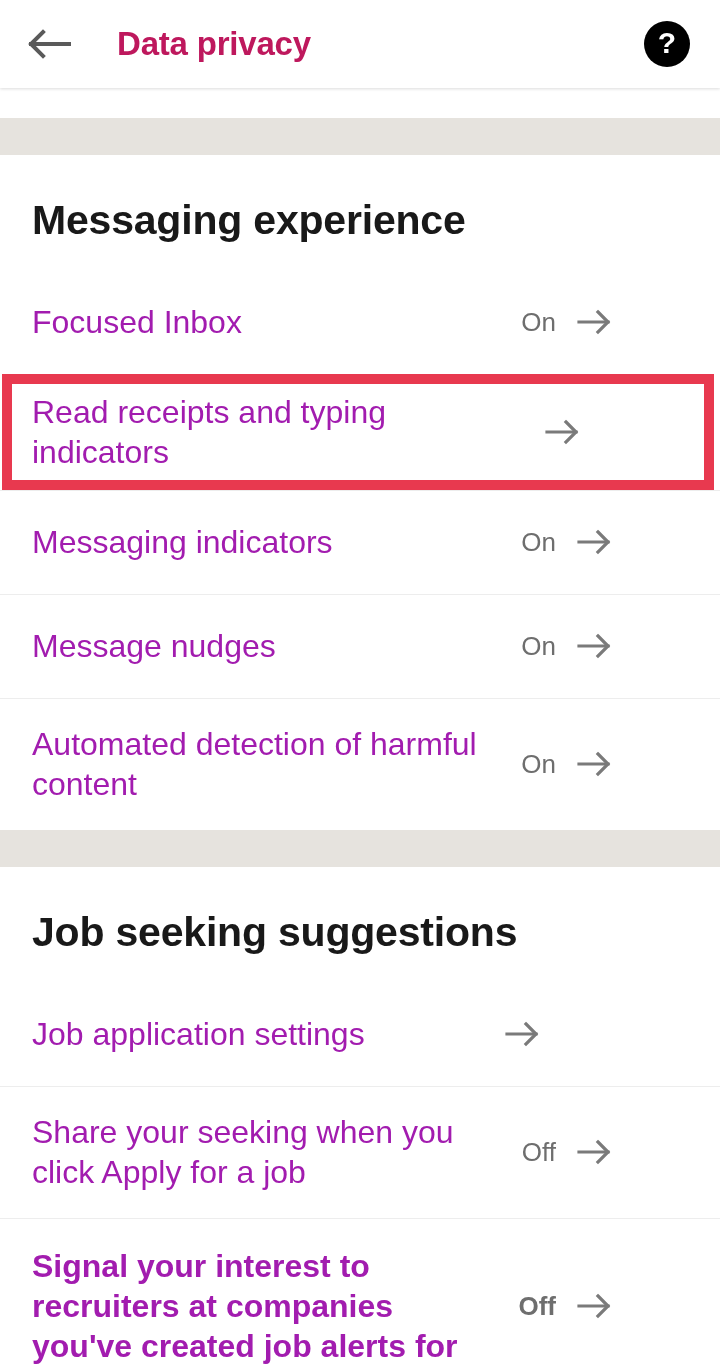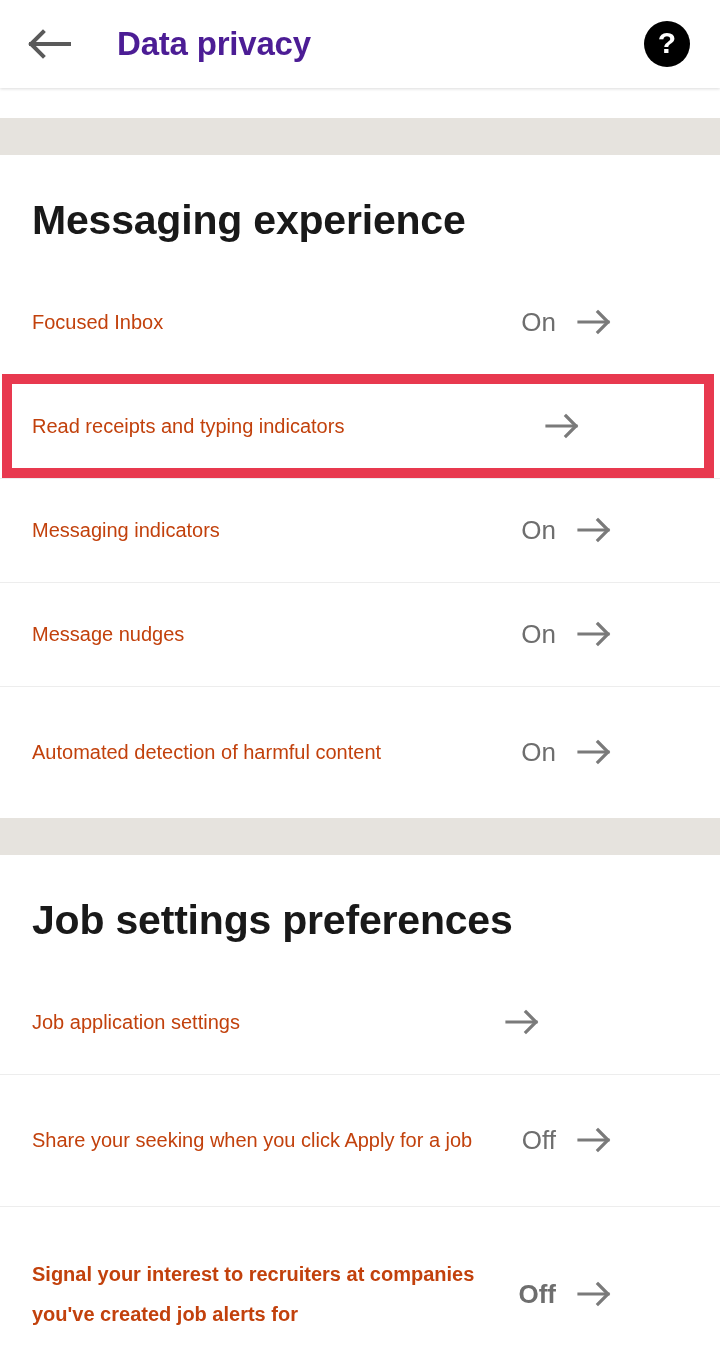--- a/index.html
+++ b/index.html
@@ -39,21 +39,21 @@
     display: flex;
     align-items: center;
     justify-content: flex-start;
     cursor: pointer;
     flex: 0 0 auto;
   }
 
   .appbar-title {
     font-size: 33px;
     font-weight: 700;
-    color: #4c1d95;
+    color: #be185d;
     letter-spacing: -0.2px;
     margin-left: 33px;
     white-space: nowrap;
   }
 
   .appbar-spacer { flex: 1 1 auto; }
 
   .help-btn {
     width: 46px;
     height: 46px;
@@ -112,23 +112,23 @@
   .row + .row::before {
     content: "";
     position: absolute;
     top: 0; left: 0; right: 0;
     height: 1px;
     background: #EDEDED;
   }
 
   .row-label {
     flex: 1 1 auto;
-    font-size: 20px;
+    font-size: 32px;
     line-height: 40px;
-    color: #c2410c;
+    color: #a21caf;
     padding-right: 20px;
     max-width: 470px;
   }
 
   .row-value {
     font-size: 26px;
     color: #6E6E6E;
     flex: 0 0 auto;
     text-align: right;
     min-width: 54px;
@@ -246,21 +246,21 @@
       <div class="row-chevron">
         <svg width="34" height="26" viewBox="0 0 34 26" fill="none">
           <path d="M2 13H31" stroke="#7A7A7A" stroke-width="3.2" stroke-linecap="square"></path>
           <path d="M21 3 L31 13 L21 23" stroke="#7A7A7A" stroke-width="3.2" stroke-linecap="square" stroke-linejoin="miter" fill="none"></path>
         </svg>
       </div>
     </div>
 
     <div class="band"></div>
 
-    <div class="section-title">Job settings preferences</div>
+    <div class="section-title">Job seeking suggestions</div>
 
     <div class="row">
       <div class="row-label">Job application settings</div>
       <div class="row-value empty"></div>
       <div class="row-chevron">
         <svg width="34" height="26" viewBox="0 0 34 26" fill="none">
           <path d="M2 13H31" stroke="#7A7A7A" stroke-width="3.2" stroke-linecap="square"></path>
           <path d="M21 3 L31 13 L21 23" stroke="#7A7A7A" stroke-width="3.2" stroke-linecap="square" stroke-linejoin="miter" fill="none"></path>
         </svg>
       </div>

